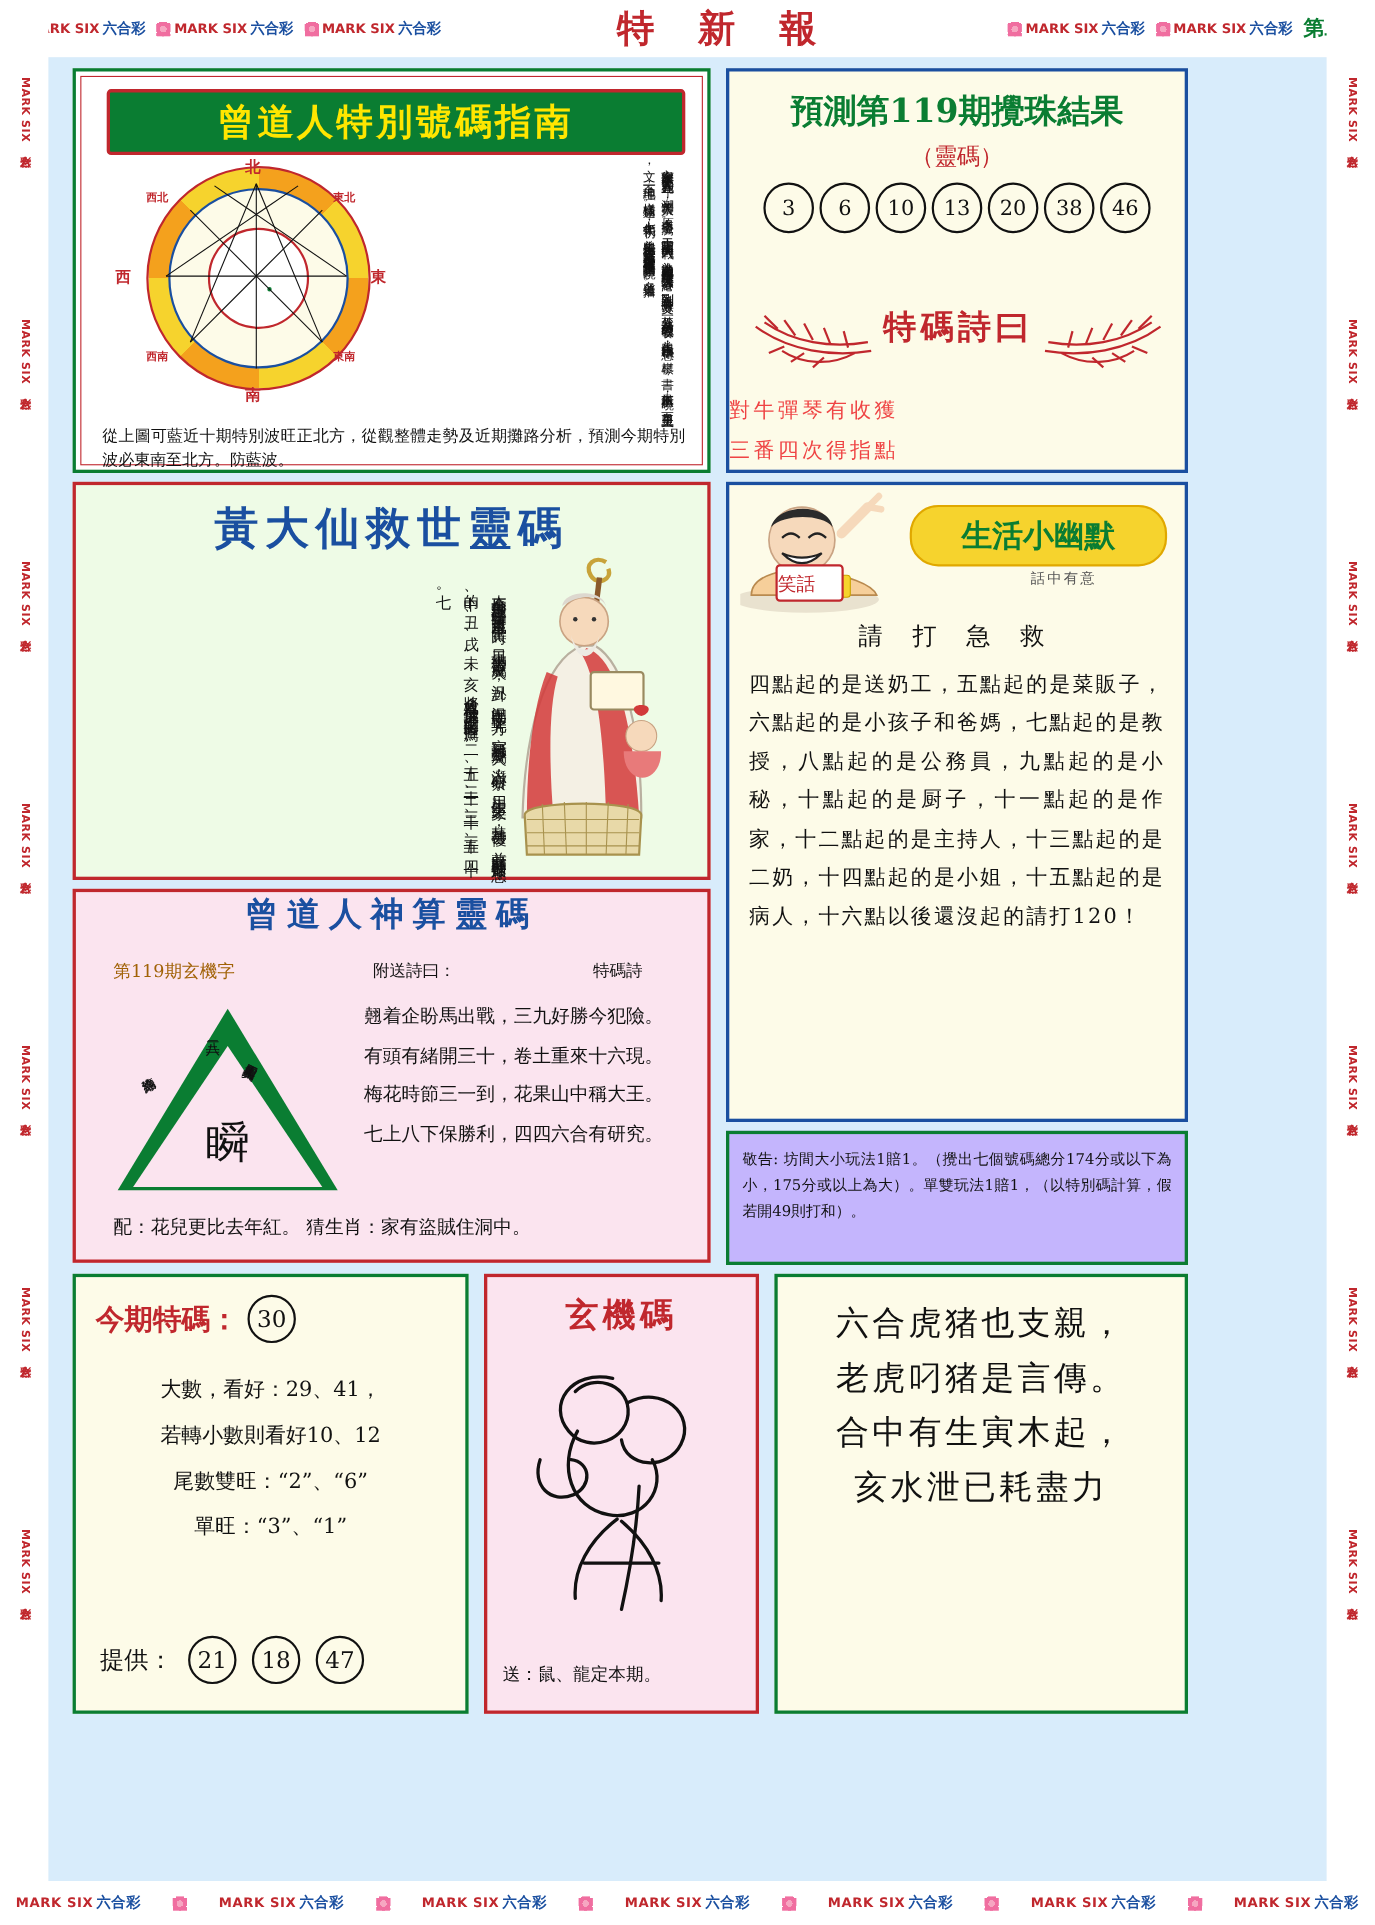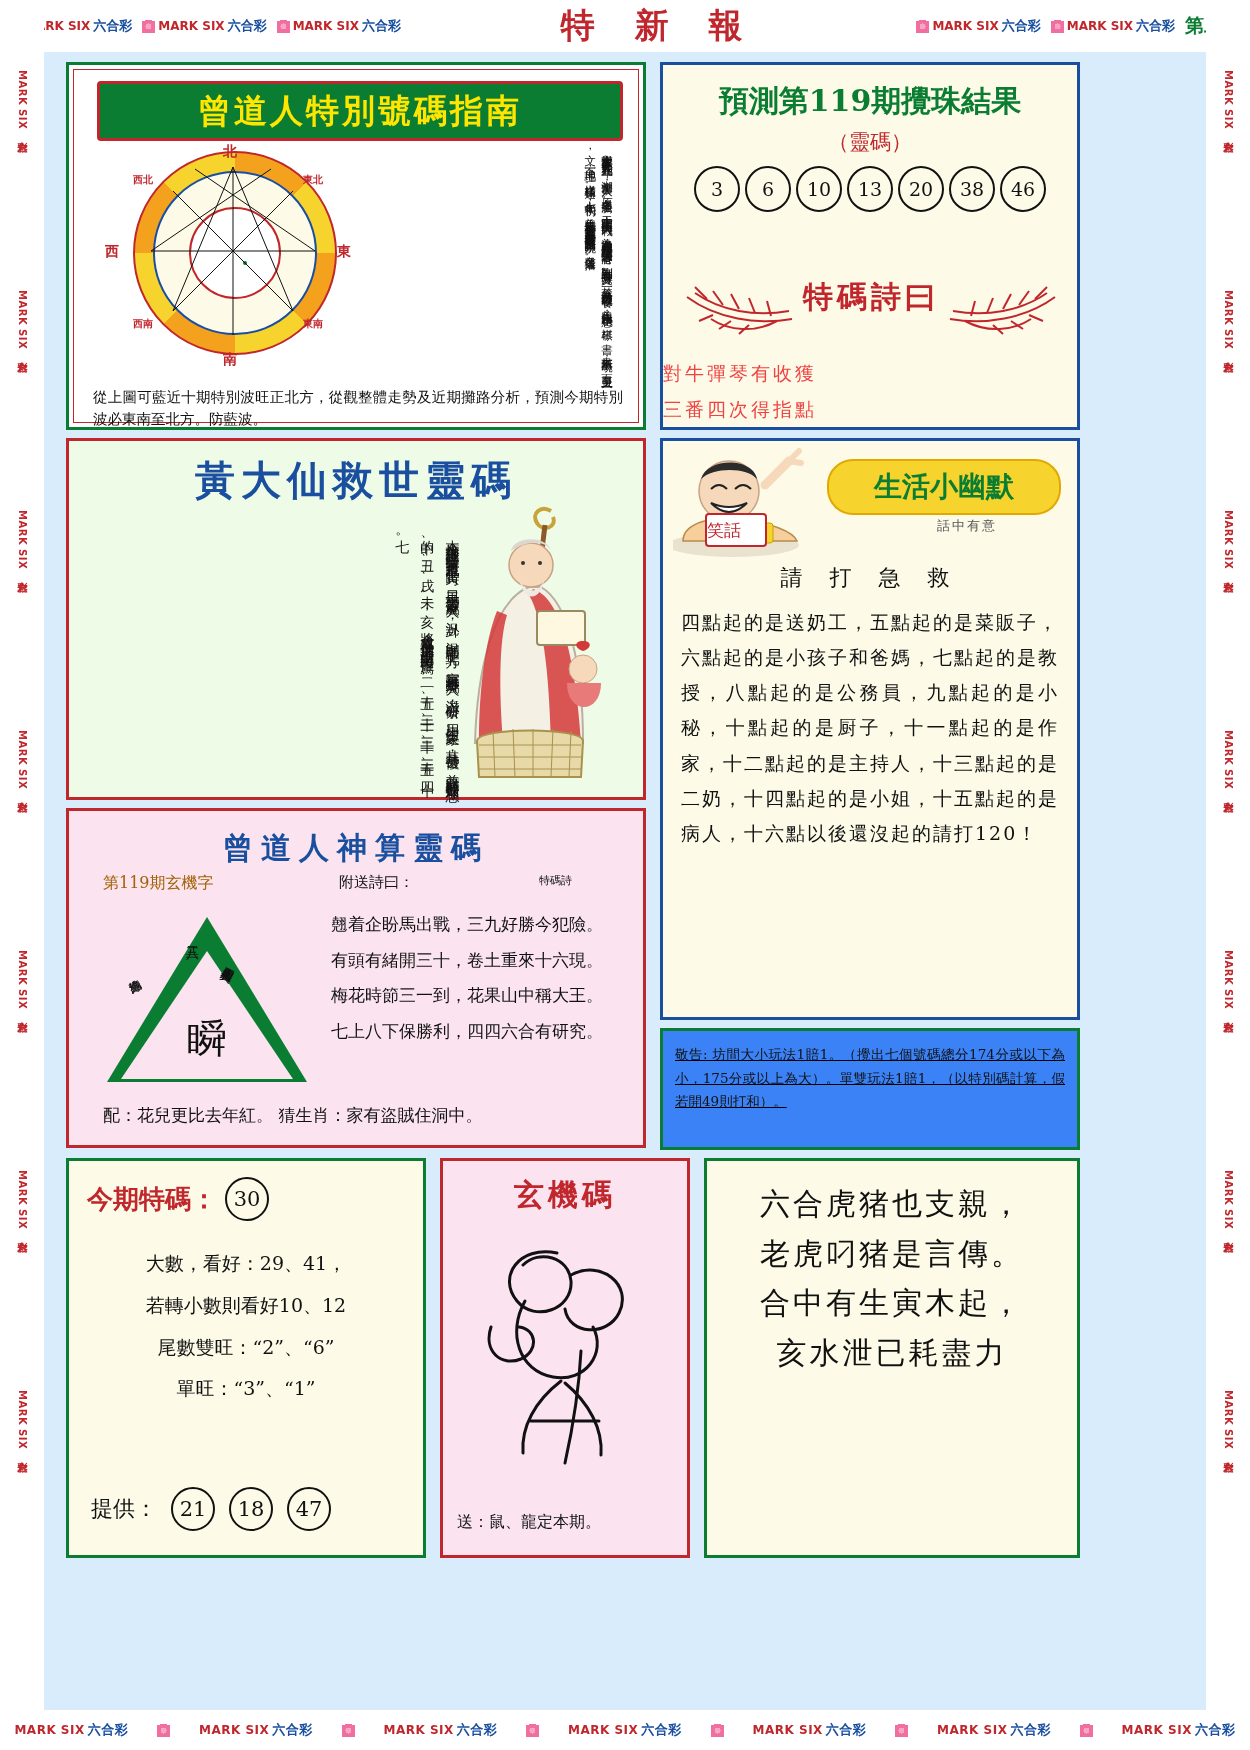--- a/index.html
+++ b/index.html
@@ -148,42 +148,42 @@
   .humorPill{position:absolute;right:16px;top:18px;width:230px;height:52px;border-radius:26px;
      background:#f6d32d;border:2px solid #e0a800;display:flex;align-items:center;justify-content:center;}
   .humorPill span{font-family:"DejaVu Serif",serif;font-size:28px;font-weight:bold;color:#0a7d32;}
   .humorSub{position:absolute;right:80px;top:76px;font-family:"DejaVu Serif",serif;font-size:13px;color:#555;letter-spacing:2px;}
   .jokeTitle{text-align:center;font-family:"DejaVu Serif",serif;font-size:22px;color:#111;letter-spacing:10px;margin-top:2px;}
   .jokeBody{margin:12px 18px 0 18px;font-family:"DejaVu Serif",serif;font-size:19px;color:#111;
      line-height:1.85;text-align:justify;letter-spacing:2px;}
 
   
   #pE{left:66px;top:808px;width:580px;height:340px;background:#fbe4ef;border:3px solid #c0272d;}
-  .eTitle{margin-top:17px;text-align:center;font-family:"DejaVu Serif",serif;
+  .eTitle{margin-top:0;text-align:center;font-family:"DejaVu Serif",serif;
      font-size:30px;font-weight:bold;color:#1a4fa0;letter-spacing:8px;}
   .eLabel{position:absolute;left:34px;top:62px;font-family:"DejaVu Serif",serif;font-size:16px;color:#a16207;}
   .eAttach{position:absolute;left:270px;top:62px;font-family:"DejaVu Serif",serif;font-size:15px;color:#111;}
-  .eTema{position:absolute;left:470px;top:62px;font-family:"DejaVu Serif",serif;font-size:11px;color:#111;}
+  .eTema{position:absolute;left:470px;top:62px;font-family:"DejaVu Serif",serif;font-size:15px;color:#111;}
   .triWrap{position:absolute;left:28px;top:92px;width:220px;height:190px;}
   .tri{position:absolute;left:10px;top:14px;width:0;height:0;
      border-left:100px solid transparent;border-right:100px solid transparent;border-bottom:165px solid #0a7d32;}
   .tri-in{position:absolute;left:24px;top:48px;width:0;height:0;
      border-left:86px solid transparent;border-right:86px solid transparent;border-bottom:128px solid #fbe4ef;}
   .triChar{position:absolute;left:0;right:0;top:108px;text-align:center;
      font-family:"DejaVu Serif",serif;font-size:40px;color:#111;}
   .triTopTxt{position:absolute;left:86px;top:34px;writing-mode:vertical-rl;font-family:"DejaVu Serif",serif;font-size:13px;color:#111;}
   .triLeftTxt{position:absolute;left:22px;top:70px;writing-mode:vertical-rl;font-family:"DejaVu Serif",serif;font-size:12px;color:#111;transform:rotate(-28deg);}
   .triRightTxt{position:absolute;left:128px;top:58px;writing-mode:vertical-rl;font-family:"DejaVu Serif",serif;font-size:12px;color:#111;transform:rotate(26deg);}
   .ePoem{position:absolute;left:262px;top:96px;width:300px;
      font-family:"DejaVu Serif",serif;font-size:17px;color:#111;line-height:2.1;}
   .eFoot{position:absolute;left:34px;bottom:18px;width:520px;
      font-family:"DejaVu Serif",serif;font-size:17px;color:#111;}
 
   
-  #pF{left:660px;top:1028px;width:420px;height:122px;background:#3b82f6;border:3px solid #0a7d32;text-decoration:underline;}
+  #pF{left:660px;top:1028px;width:420px;height:122px;background:#c4b5fd;border:3px solid #0a7d32;}
   .fText{padding:12px 12px;font-family:"DejaVu Serif",serif;font-size:13.5px;color:#111;line-height:1.75;text-align:justify;}
 
   
   #pG{left:66px;top:1158px;width:360px;height:400px;background:#fdfbe8;border:3px solid #0a7d32;}
   .gTitle{margin:16px 0 0 18px;display:flex;align-items:center;gap:8px;}
   .gTitle .t{font-family:"DejaVu Serif",serif;font-size:26px;font-weight:bold;color:#c0272d;}
   .gBall{width:40px;height:40px;border-radius:50%;border:2.5px solid #111;display:flex;align-items:center;justify-content:center;
      font-family:"DejaVu Serif",serif;font-size:21px;color:#111;}
   .gLines{margin:22px 10px 0 10px;text-align:center;font-family:"DejaVu Serif",serif;font-size:19px;color:#111;line-height:2.2;}
   .gProvide{position:absolute;left:22px;bottom:24px;right:22px;display:flex;align-items:center;gap:14px;}

